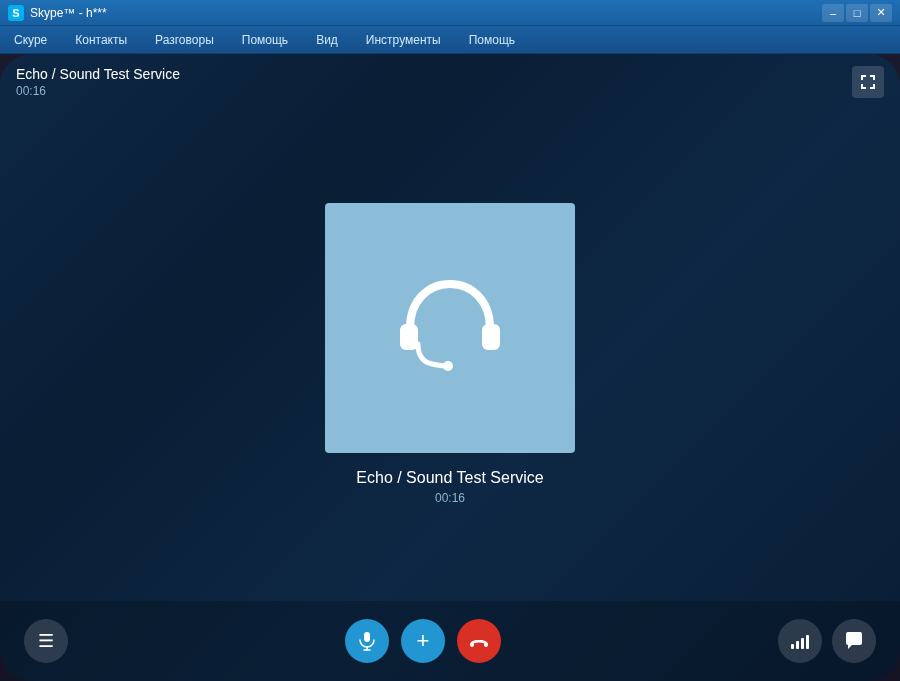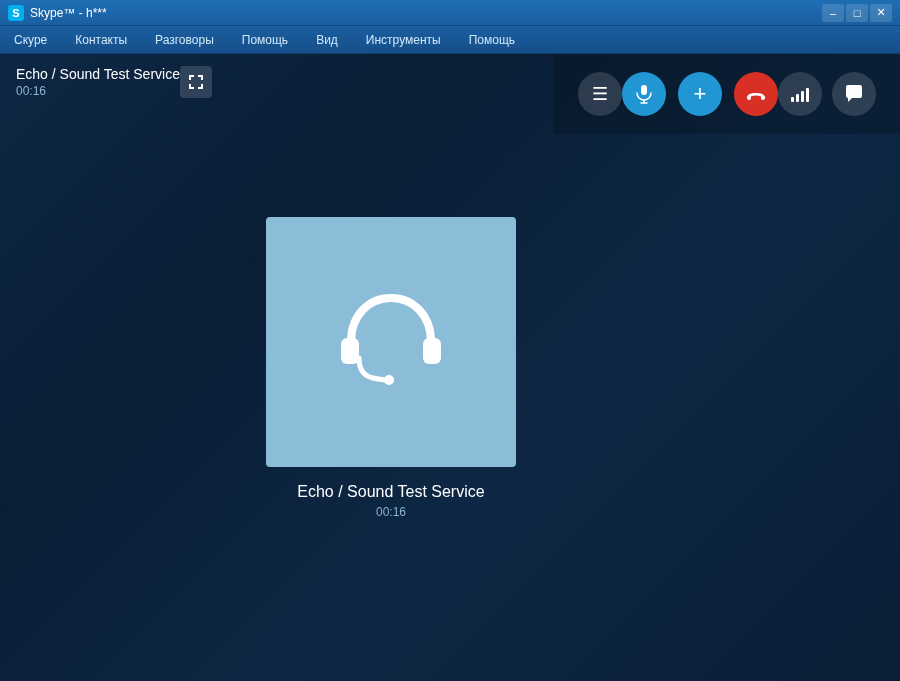--- a/index.html
+++ b/index.html
@@ -78,20 +78,22 @@
       border-radius: 2px;
     }
 
     
     .call-window {
       background: linear-gradient(135deg, #0d2744 0%, #0a1e35 30%, #0d2744 60%, #0a1e35 100%);
       width: 100%;
       height: calc(681px - 26px - 28px);
       position: relative;
       display: flex;
+      flex-direction: column;
+      border-radius: 32px;
     }
 
     
     .call-info-bar {
       padding: 12px 16px 8px 16px;
       display: flex;
       justify-content: space-between;
       align-items: flex-start;
     }
     .call-contact-info {

